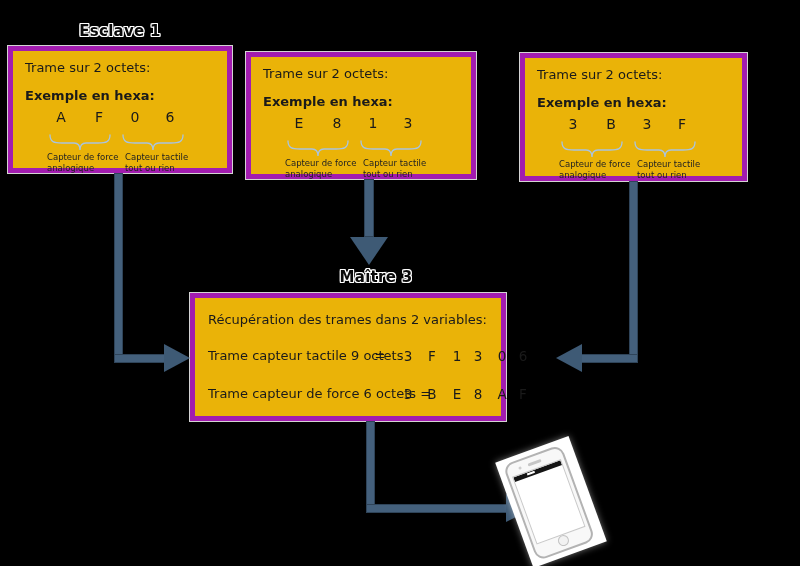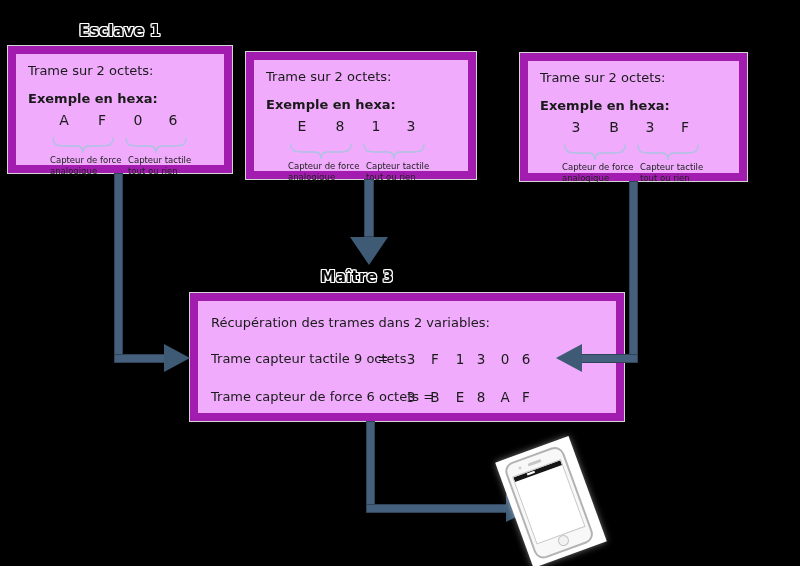--- a/index.html
+++ b/index.html
@@ -6,21 +6,21 @@
   #stage{position:relative;width:800px;height:566px;background:#000;overflow:hidden;
          font-family:"DejaVu Sans","Liberation Sans",sans-serif;color:#1a1a1a;}
 
   
   .box-title{position:absolute;width:200px;text-align:center;font-size:15px;font-weight:bold;
     color:#0a0a0a;letter-spacing:.3px;
     text-shadow:-1px -1px 0 #fff,0 -1px 0 #fff,1px -1px 0 #fff,-1px 0 0 #fff,
                  1px 0 0 #fff,-1px 1px 0 #fff,0 1px 0 #fff,1px 1px 0 #fff;}
 
   
-  .frame{position:absolute;background:#f0abfc;border:8px solid #a21caf;
+  .frame{position:absolute;background:#eab308;border:5px solid #a21caf;
          box-shadow:0 0 0 1px #d4d4d4;box-sizing:border-box;}
   .frame .l1{position:absolute;left:12px;top:9px;font-size:13px;}
   .frame .l2{position:absolute;left:12px;top:37px;font-size:13px;font-weight:bold;}
   .sd{position:absolute;top:58px;width:18px;text-align:center;font-size:14px;}
   .sd1{left:39px}.sd2{left:77px}.sd3{left:113px}.sd4{left:148px}
   .brace{position:absolute;top:82px;width:64px;height:20px;}
   .brace.b1{left:35px}.brace.b2{left:108px}
   .cap{position:absolute;top:101px;font-size:8.5px;line-height:1.25;white-space:pre-line;color:#222;}
   .cap.c1{left:34px}.cap.c2{left:112px}
 
@@ -54,21 +54,21 @@
   #phone-camera{position:absolute;left:12px;top:5px;width:3px;height:3px;border-radius:50%;background:#cfcfcf;}
   #phone-home{position:absolute;left:50%;bottom:3px;width:9px;height:9px;margin-left:-5.5px;
               border:1px solid #c2c2c2;border-radius:50%;background:#f2f2f2;}
 </style>
 </head>
 <body>
 
 <div id="stage">
 
   <div class="box-title" style="left:20px;top:22px">Esclave 1</div>
-  <div class="box-title" style="left:257px;top:268px">Maître 3</div>
+  <div class="box-title" style="left:276px;top:268px">Maître 3</div>
 
   <div class="frame" style="left:8px;top:46px;width:224px;height:127px">
     <div class="l1">Trame sur 2 octets:</div>
     <div class="l2">Exemple en hexa:</div>
     <span class="sd sd1">A</span>
     <span class="sd sd2">F</span>
     <span class="sd sd3">0</span>
     <span class="sd sd4">6</span>
     <svg class="brace b1" viewBox="0 0 64 20">
       <path d="M2,2 C2,9 6,10 14,10 L26,10 C30,10 32,12 32,17 C32,12 34,10 38,10 L50,10 C58,10 62,9 62,2" fill="none" stroke="#a9c4e0" stroke-width="1.3" stroke-linecap="round"></path>
@@ -113,21 +113,21 @@
       </svg>
     <svg class="brace b2" viewBox="0 0 64 20">
       <path d="M2,2 C2,9 6,10 14,10 L26,10 C30,10 32,12 32,17 C32,12 34,10 38,10 L50,10 C58,10 62,9 62,2" fill="none" stroke="#a9c4e0" stroke-width="1.3" stroke-linecap="round"></path>
       </svg>
     <div class="cap c1">Capteur de force
 analogique</div>
     <div class="cap c2">Capteur tactile
 tout ou rien</div>
   </div>
 
-  <div class="frame" style="left:190px;top:293px;width:434px;height:128px">
+  <div class="frame" style="left:190px;top:293px;width:316px;height:128px">
     <div class="m-line1">Récupération des trames dans 2 variables:</div>
     <div class="m-lab r1">Trame capteur tactile 9 octets</div>
     <div class="m-eq r1">=</div>
     <span class="md r1 p1">3</span>
     <span class="md r1 p2">F</span>
     <span class="md r1 p3">1</span>
     <span class="md r1 p4">3</span>
     <span class="md r1 p5">0</span>
     <span class="md r1 p6">6</span>
     <div class="m-lab r2">Trame capteur de force 6 octets =</div>

